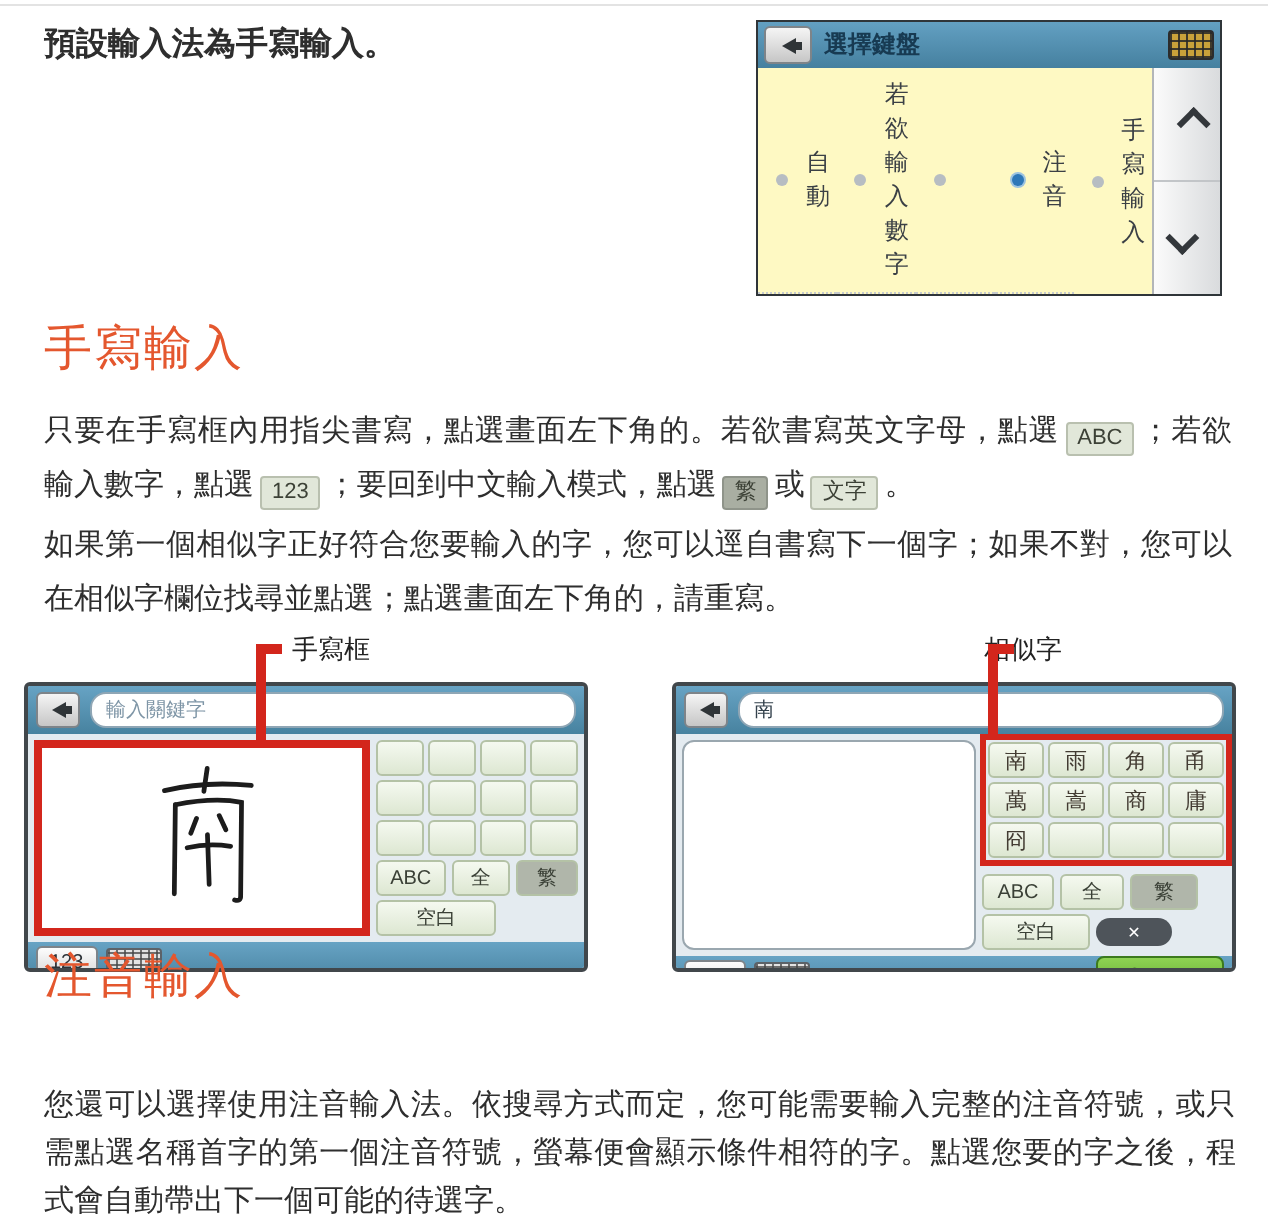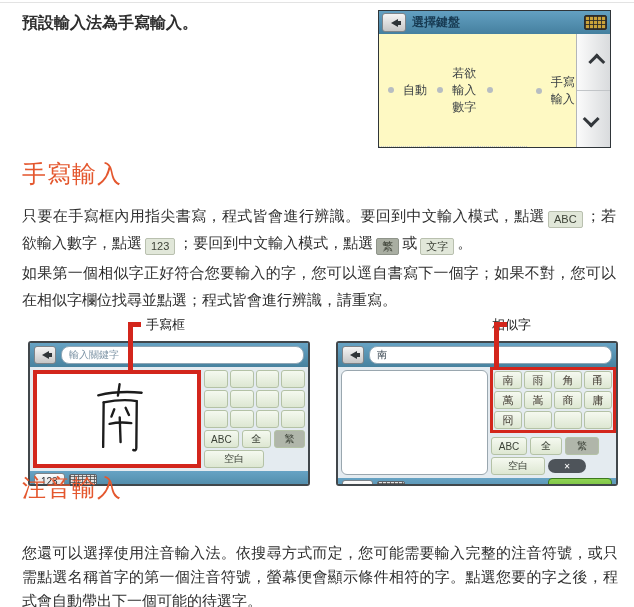--- a/index.html
+++ b/index.html
@@ -118,53 +118,57 @@
           <span class="radio"></span>
           <span>自動</span>
         </div>
         <div class="dlg-row">
           <span class="radio"></span>
           <span>若欲輸入數字</span>
         </div>
         <div class="dlg-row">
           <span class="radio"></span>
         </div>
+        <div class="dlg-row sel">
+          <span class="radio"></span>
+          <span>注音</span>
+        </div>
         <div class="dlg-row">
           <span class="radio"></span>
           <span>手寫輸入</span>
         </div>
       </div>
       <div class="dlg-scroll">
         <div class="scr-half">
             <span class="chev up"></span>
           </div>
         <div class="scr-half">
             <span class="chev down"></span>
           </div>
       </div>
     </div>
   </div>
 
   <div class="h-orange" style="left:22px;top:158px;">手寫輸入</div>
 
   <div class="para" style="left:22px;top:203px;width:594px;">
-    <span>只要在手寫框內用指尖書寫，程式皆會進行辨識。要回到中文輸入模式，點選</span><span class="ib">ABC</span><span>；若欲輸入數字，點選</span><span class="ib">123</span><span>；要回到中文輸入模式，點選</span><span class="ib dark">繁</span><span>或</span><span class="ib">文字</span><span>。</span>
-  </div>
-
-  <div class="para" style="left:22px;top:260px;width:594px;">如果第一個相似字正好符合您要輸入的字，您可以逕自書寫下一個字；如果不對，您可以在相似字欄位找尋並點選；程式皆會進行辨識，請重寫。</div>
+    <span>只要在手寫框內用指尖書寫，點選畫面左下角的。若欲書寫英文字母，點選</span><span class="ib">ABC</span><span>；若欲輸入數字，點選</span><span class="ib">123</span><span>；要回到中文輸入模式，點選</span><span class="ib dark">繁</span><span>或</span><span class="ib">文字</span><span>。</span>
+  </div>
+
+  <div class="para" style="left:22px;top:260px;width:594px;">如果第一個相似字正好符合您要輸入的字，您可以逕自書寫下一個字；如果不對，您可以在相似字欄位找尋並點選；點選畫面左下角的，請重寫。</div>
 
   <div class="co-hbar" style="left:128px;top:322px;width:13px;"></div>
   <div class="co-vbar" style="left:128px;top:322px;height:48px;"></div>
   <div class="co-label" style="left:146px;top:316px;">手寫框</div>
 
   <div class="co-hbar" style="left:494px;top:322px;width:13px;"></div>
   <div class="co-vbar" style="left:494px;top:322px;height:48px;"></div>
   <div class="co-label" style="left:492px;top:316px;">相似字</div>
 
-  <div class="device" style="left:28px;top:341px;">
+  <div class="device" style="left:12px;top:341px;">
     <div class="d-title">
       <div class="back-btn" style="width:20px;height:16px;">
         <span class="arr-l"></span>
           <span class="arr-tail"></span>
       </div>
       <div class="d-field ph">輸入關鍵字</div>
     </div>
     <div class="d-body">
       <div class="hand-box">
         <svg viewBox="0 0 64 80" style="position:absolute;left:24%;top:4%;width:56%;height:92%;transform:rotate(-2deg);">

